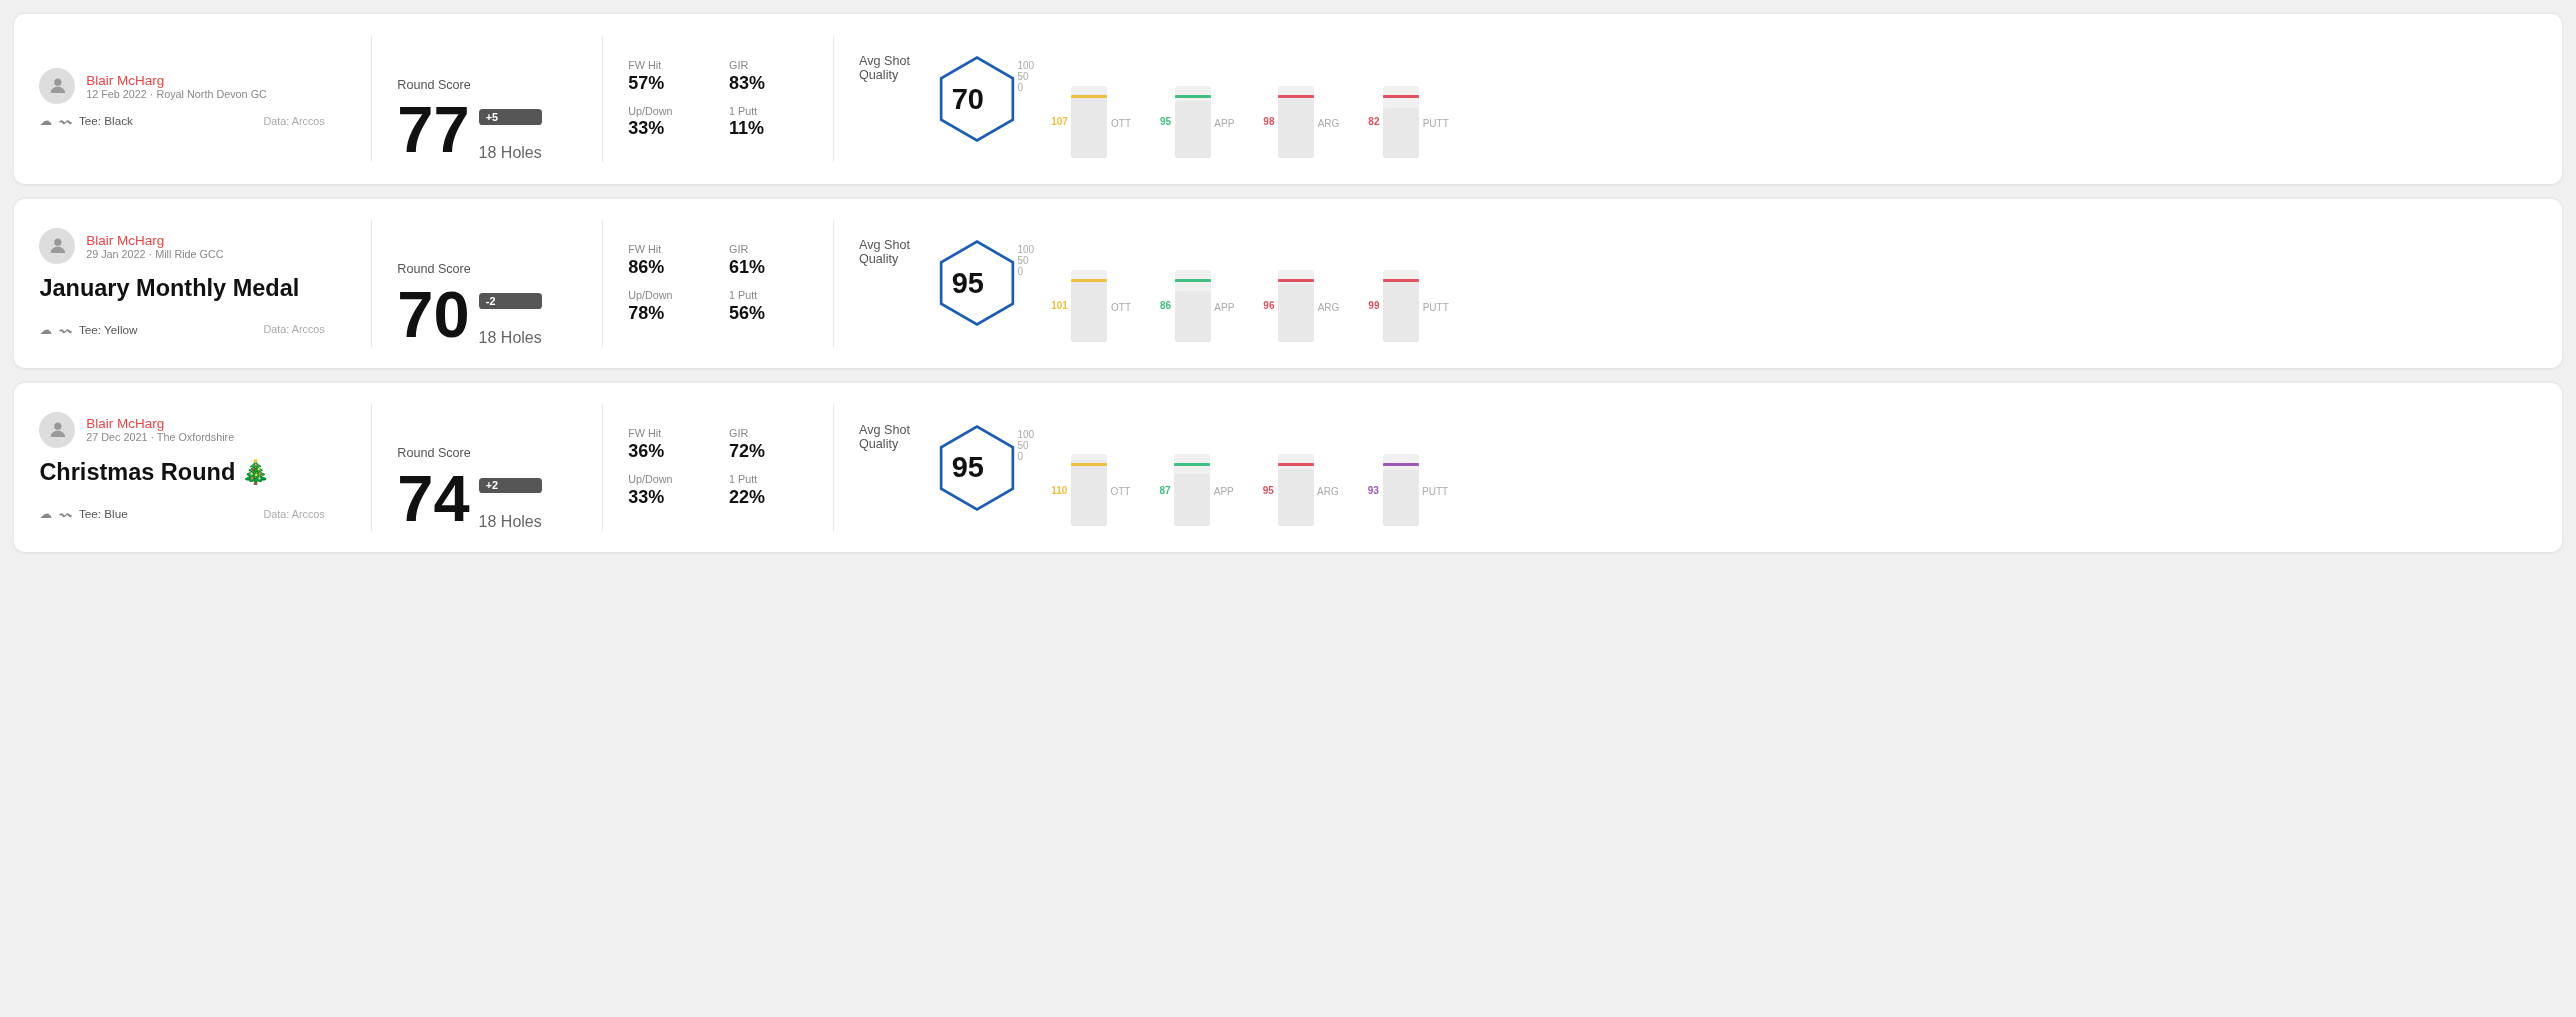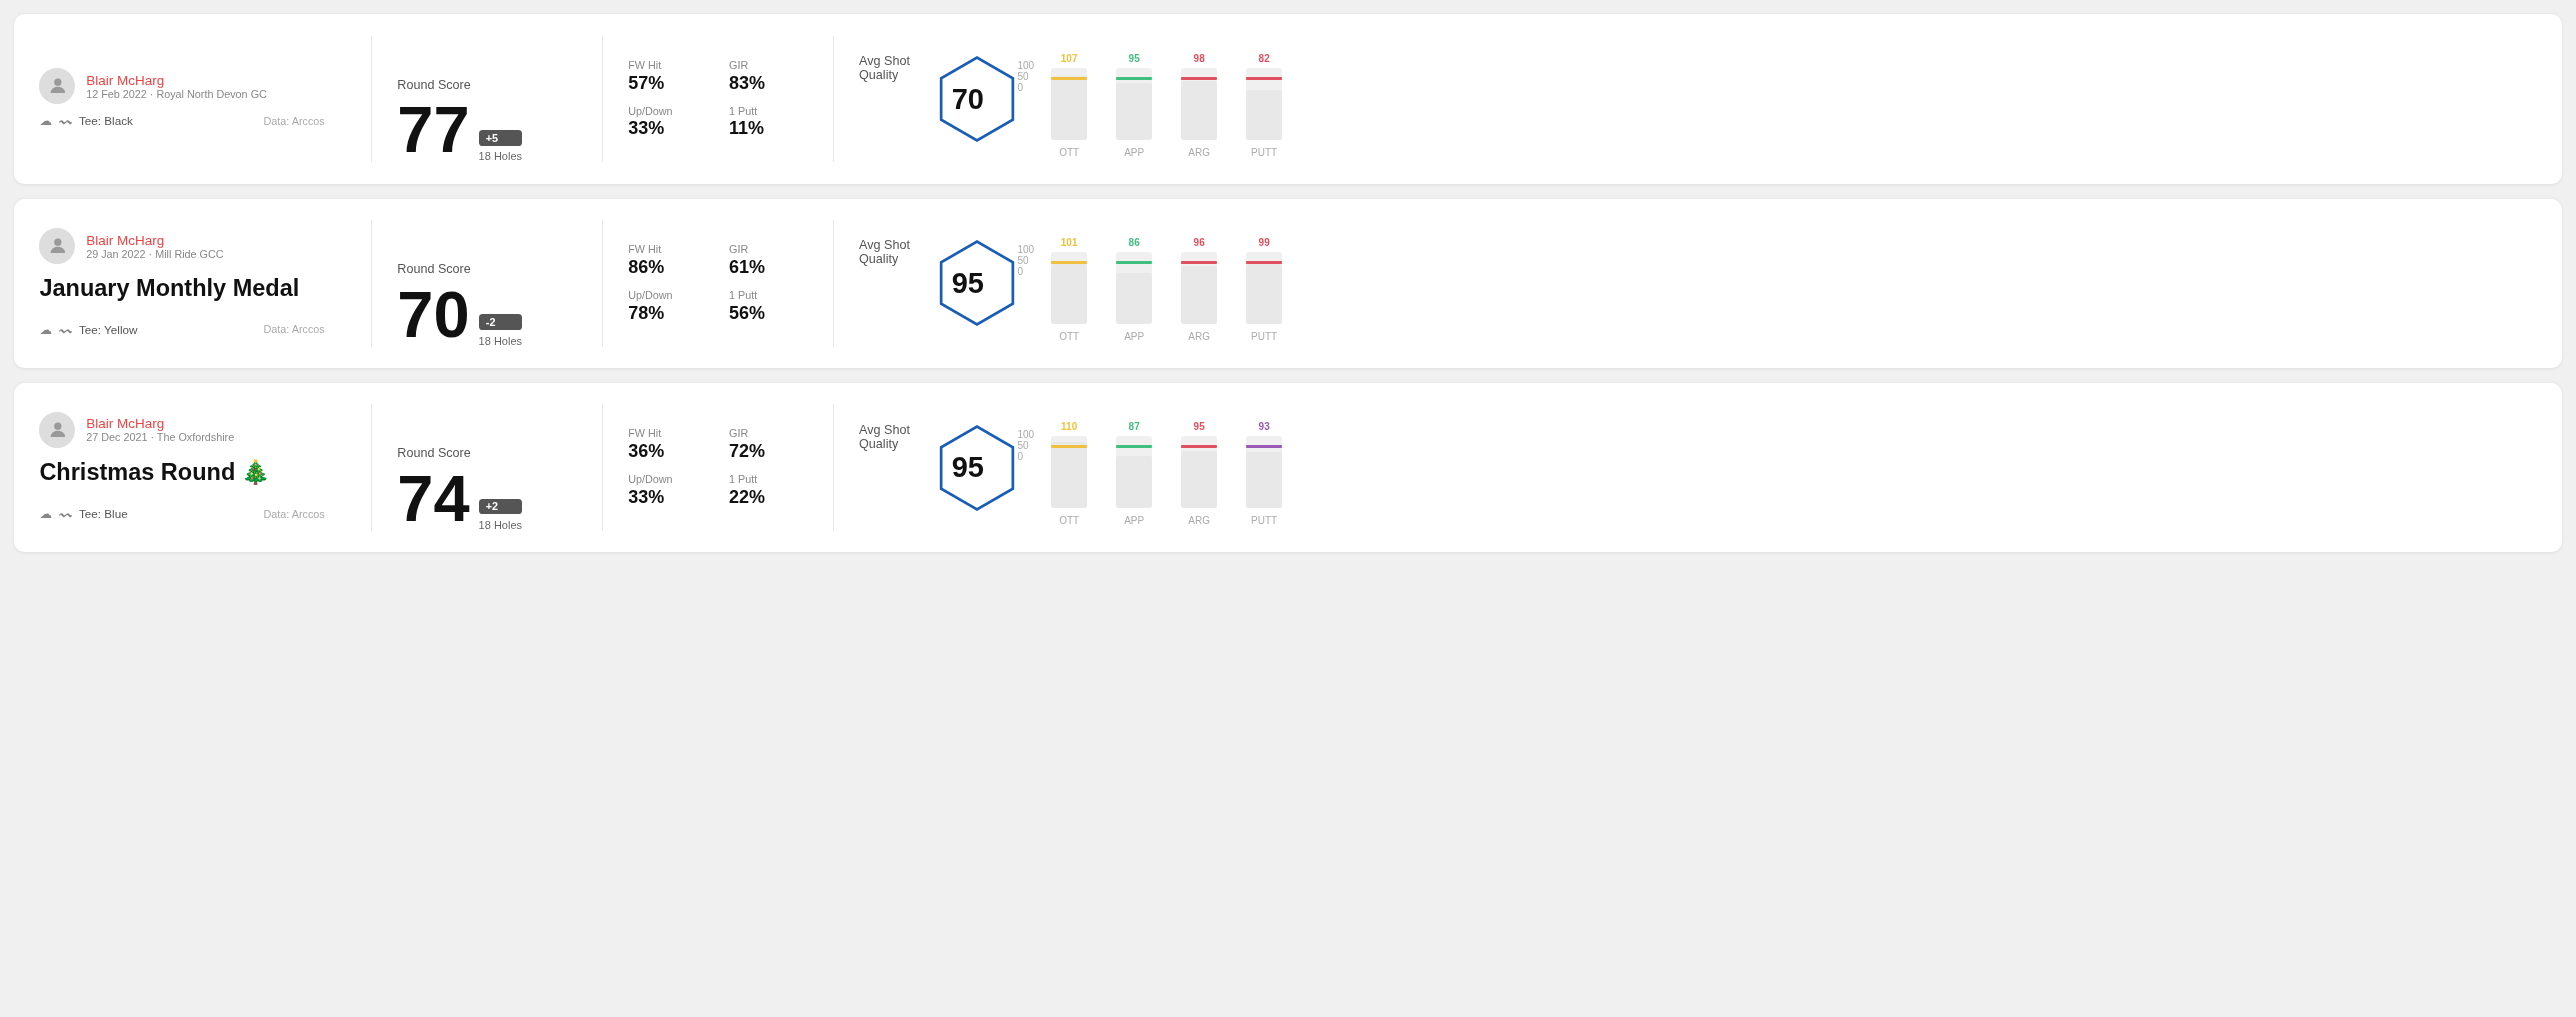--- a/index.html
+++ b/index.html
@@ -115,23 +115,23 @@
     }
     .badge {
       background: #555;
       color: #fff;
       border-radius: 3.6px;
       padding: 1.8px 7.2px;
       font-size: 10.8px;
       font-weight: 600;
     }
     .holes-text {
-      font-size: 11px;
+      font-size: 16px;
       color: #666;
-      margin-top: 1px;
+      margin-top: 16px;
     }
     .stats-section {
       width: 180px;
       flex-shrink: 0;
       display: grid;
       grid-template-columns: 1fr 1fr;
       gap: 10.8px 21.7px;
     }
     .stat-item {}
     .stat-label {
@@ -192,21 +192,20 @@
       flex-direction: column;
       justify-content: center;
       height: 90px;
       font-size: 10px;
       color: #aaa;
       margin-right: 17px;
       padding-bottom: 18px;
     }
     .bar-group {
       display: flex;
-      flex-direction: column;
       align-items: center;
       gap: 3.6px;
     }
     .bar-value {
       font-size: 10px;
       font-weight: 600;
     }
     .bar-wrapper {
       width: 36px;
       height: 72px;

